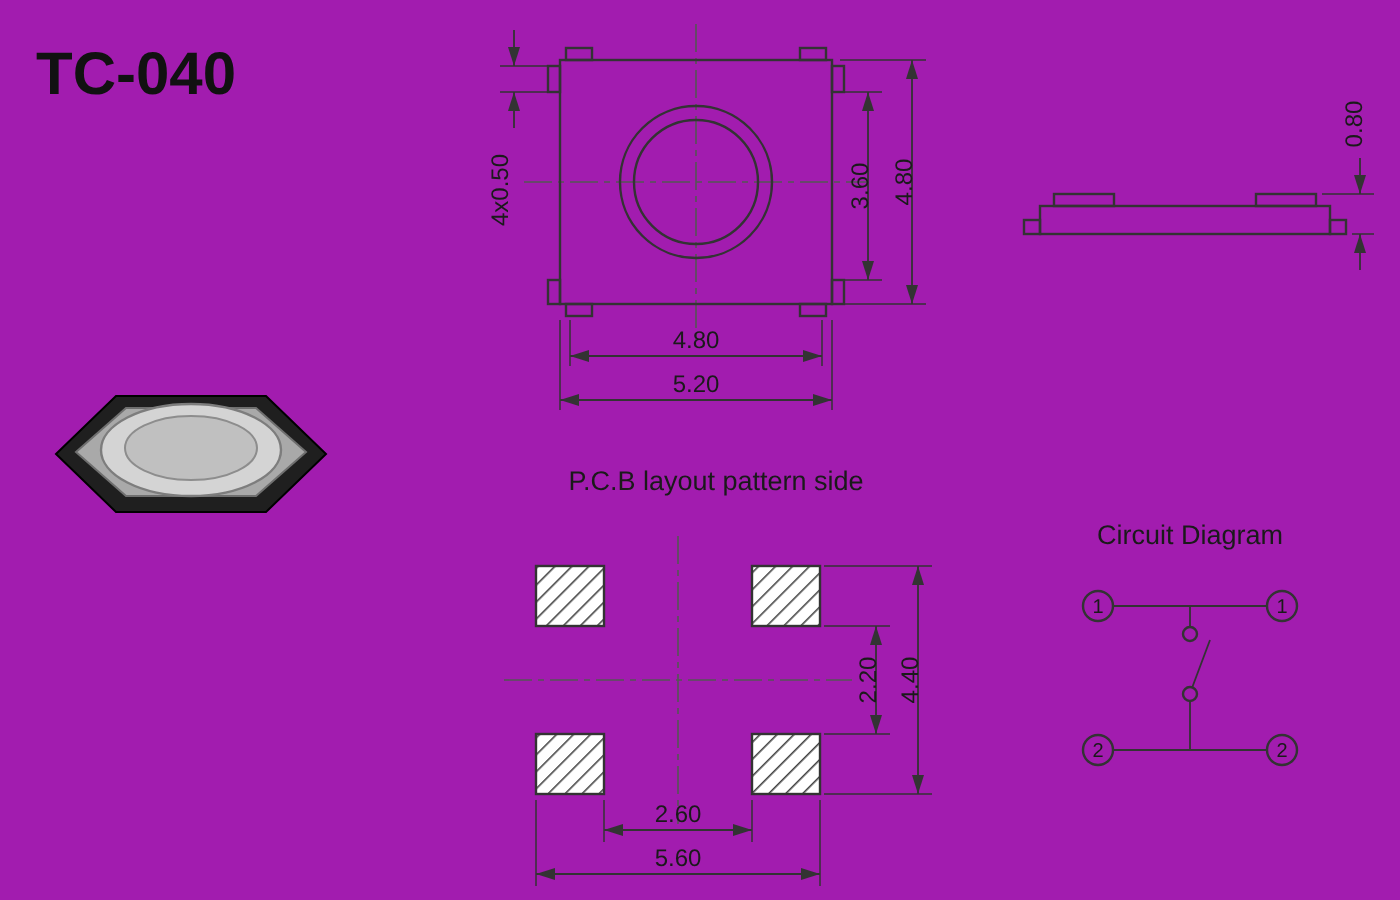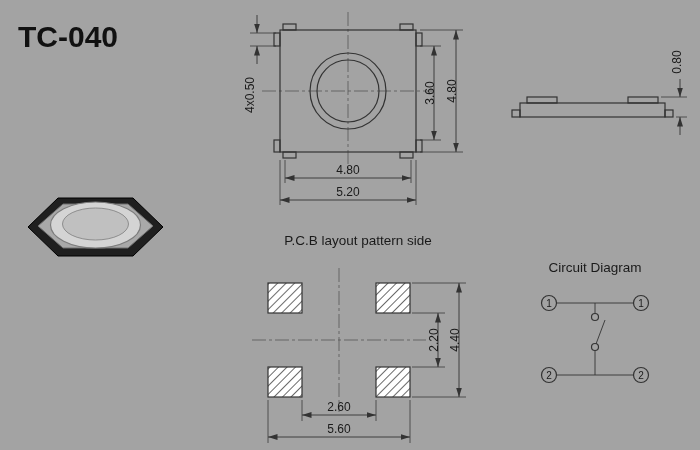--- a/index.html
+++ b/index.html
@@ -8,21 +8,21 @@
     background: #ffffff;
     width: 700px;
     height: 450px;
     overflow: hidden;
     font-family: "Liberation Sans", sans-serif;
   }
   .page {
     position: relative;
     width: 700px;
     height: 450px;
-    background: #a3a3a3;
+    background: #a21caf;
   }
   svg { display: block; }
   .outline { fill: none; stroke: #333; stroke-width: 1.2; }
   .thin    { stroke: #333; stroke-width: 0.75; fill: none; }
   .dimline { stroke: #333; stroke-width: 0.9; fill: none; }
   .centerline { stroke: #555; stroke-width: 0.8; fill: none; stroke-dasharray: 14 3 3 3; }
   .dimtext { font-size: 12px; fill: #1a1a1a; }
   .sectiontext { font-size: 13.5px; fill: #1a1a1a; }
   .titletext { font-size: 30px; font-weight: bold; fill: #111; }
   .terminaltext { font-size: 10px; fill: #1a1a1a; }

